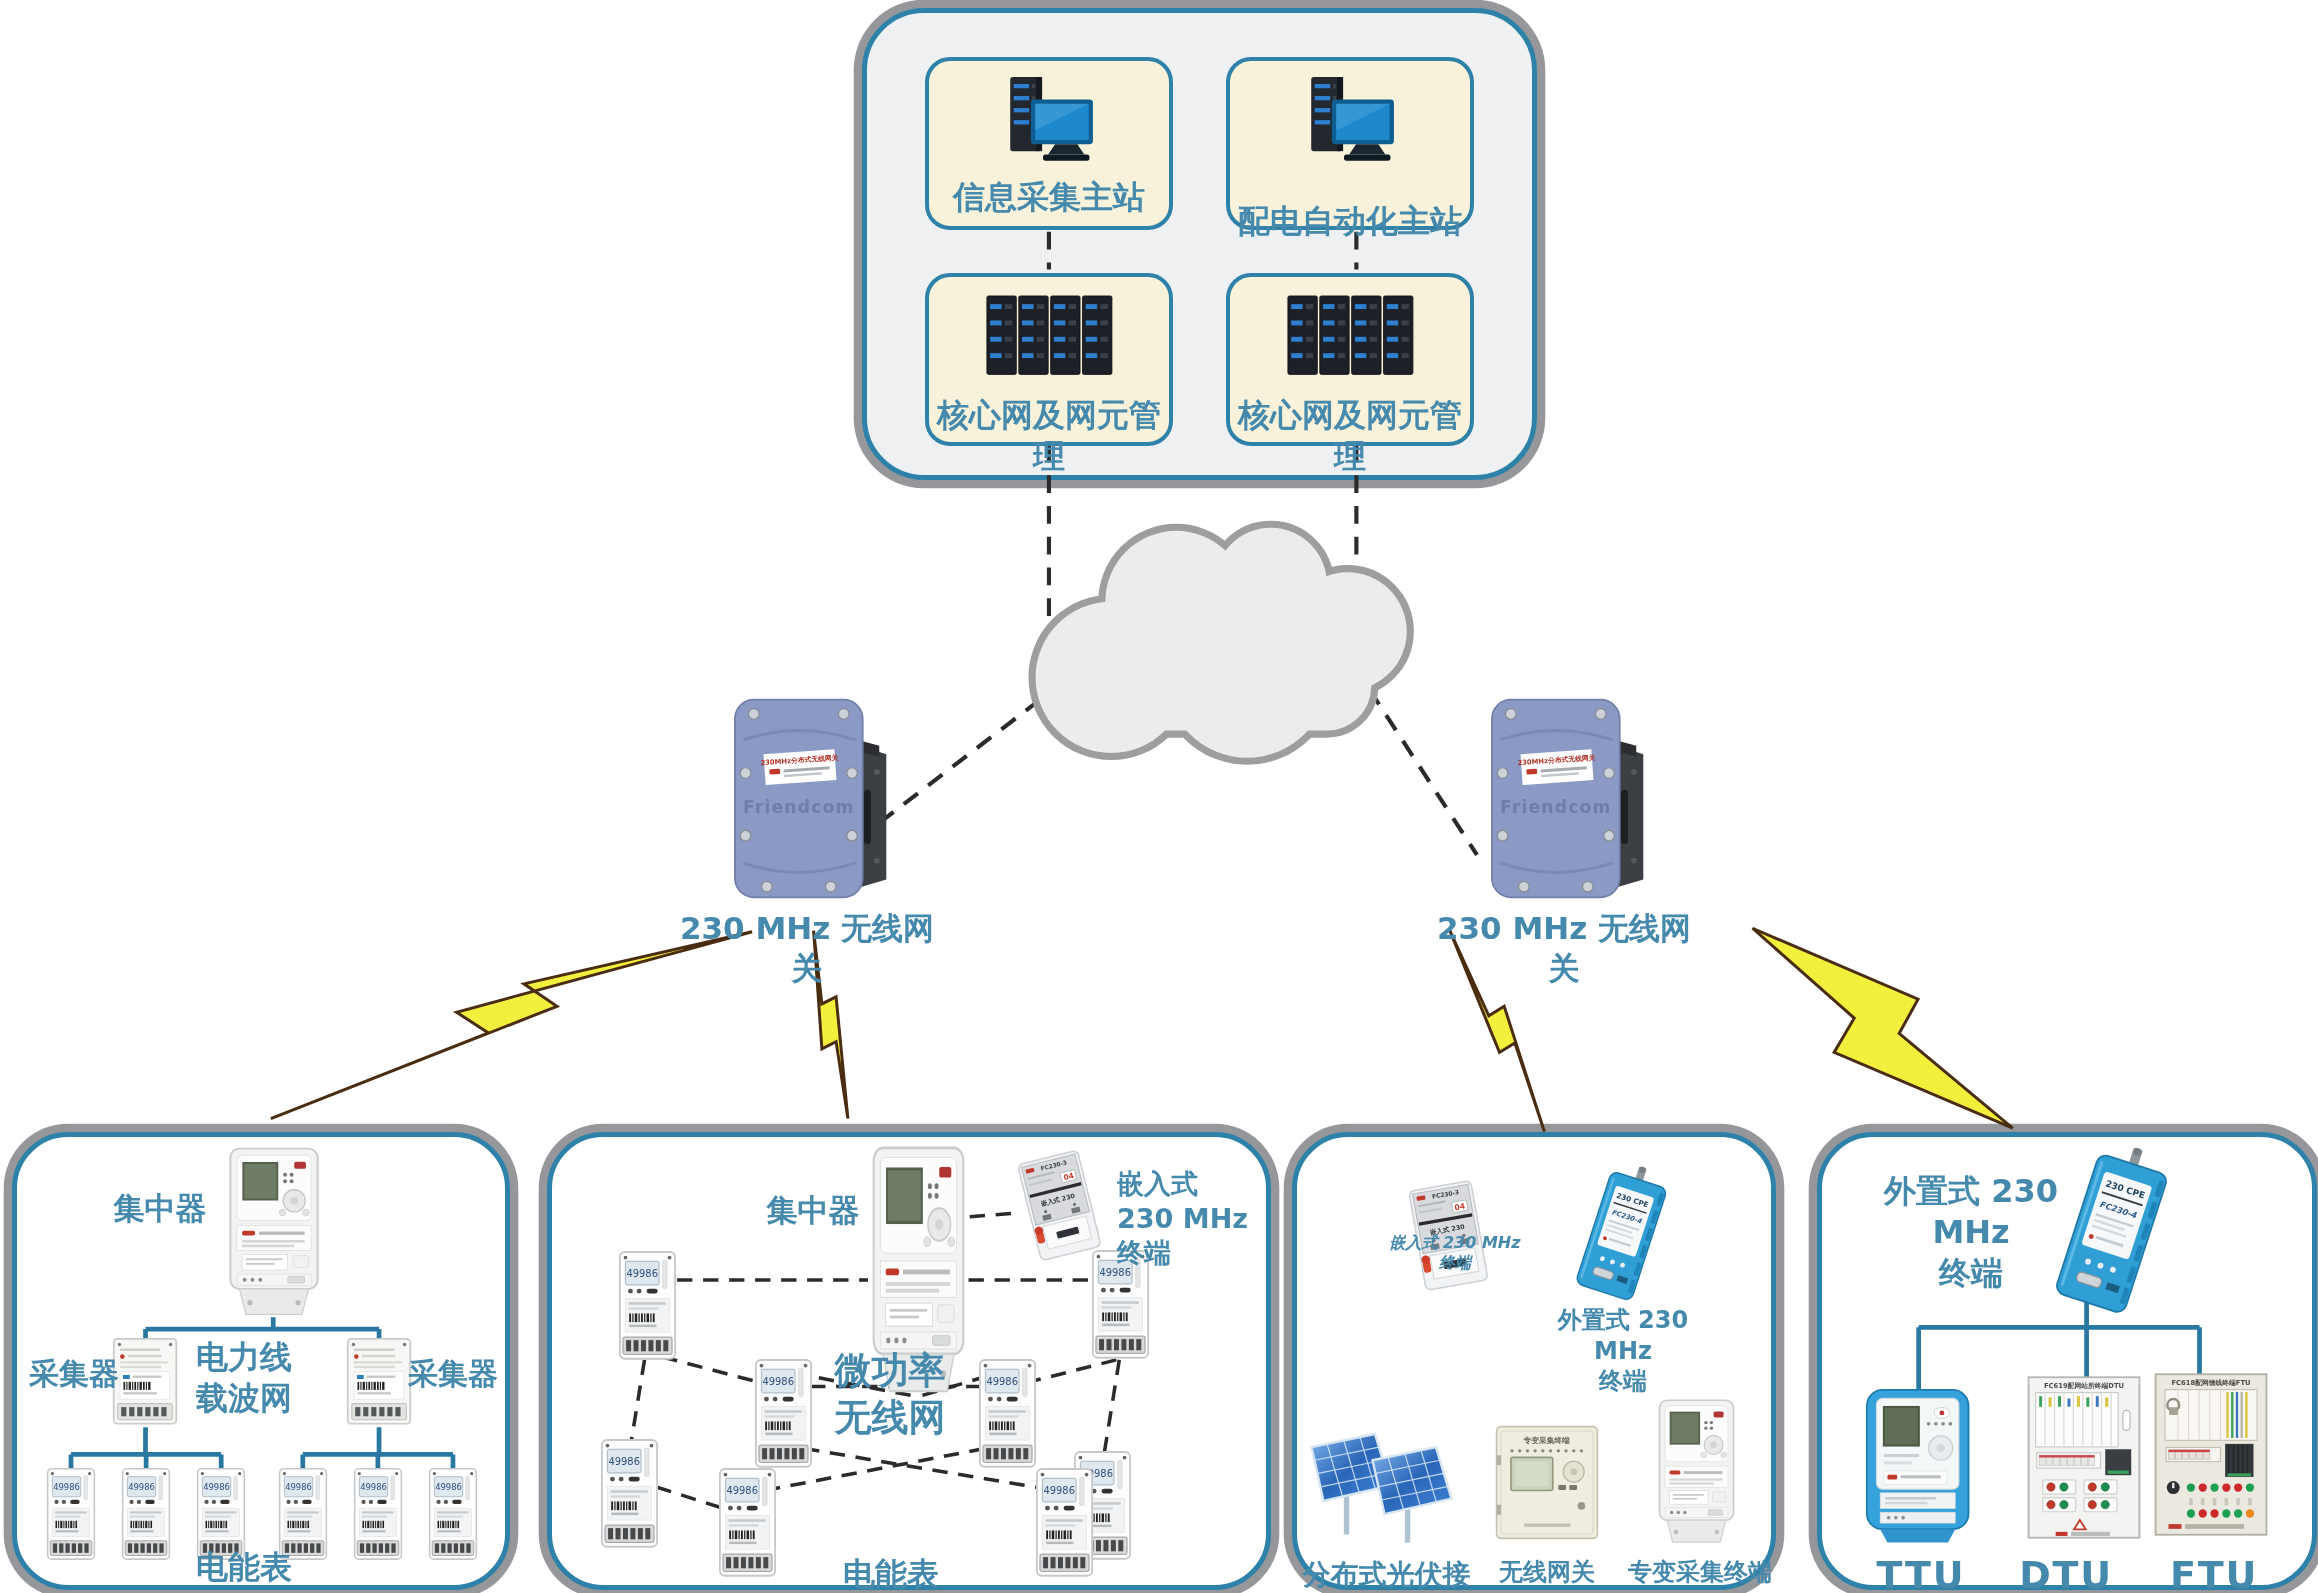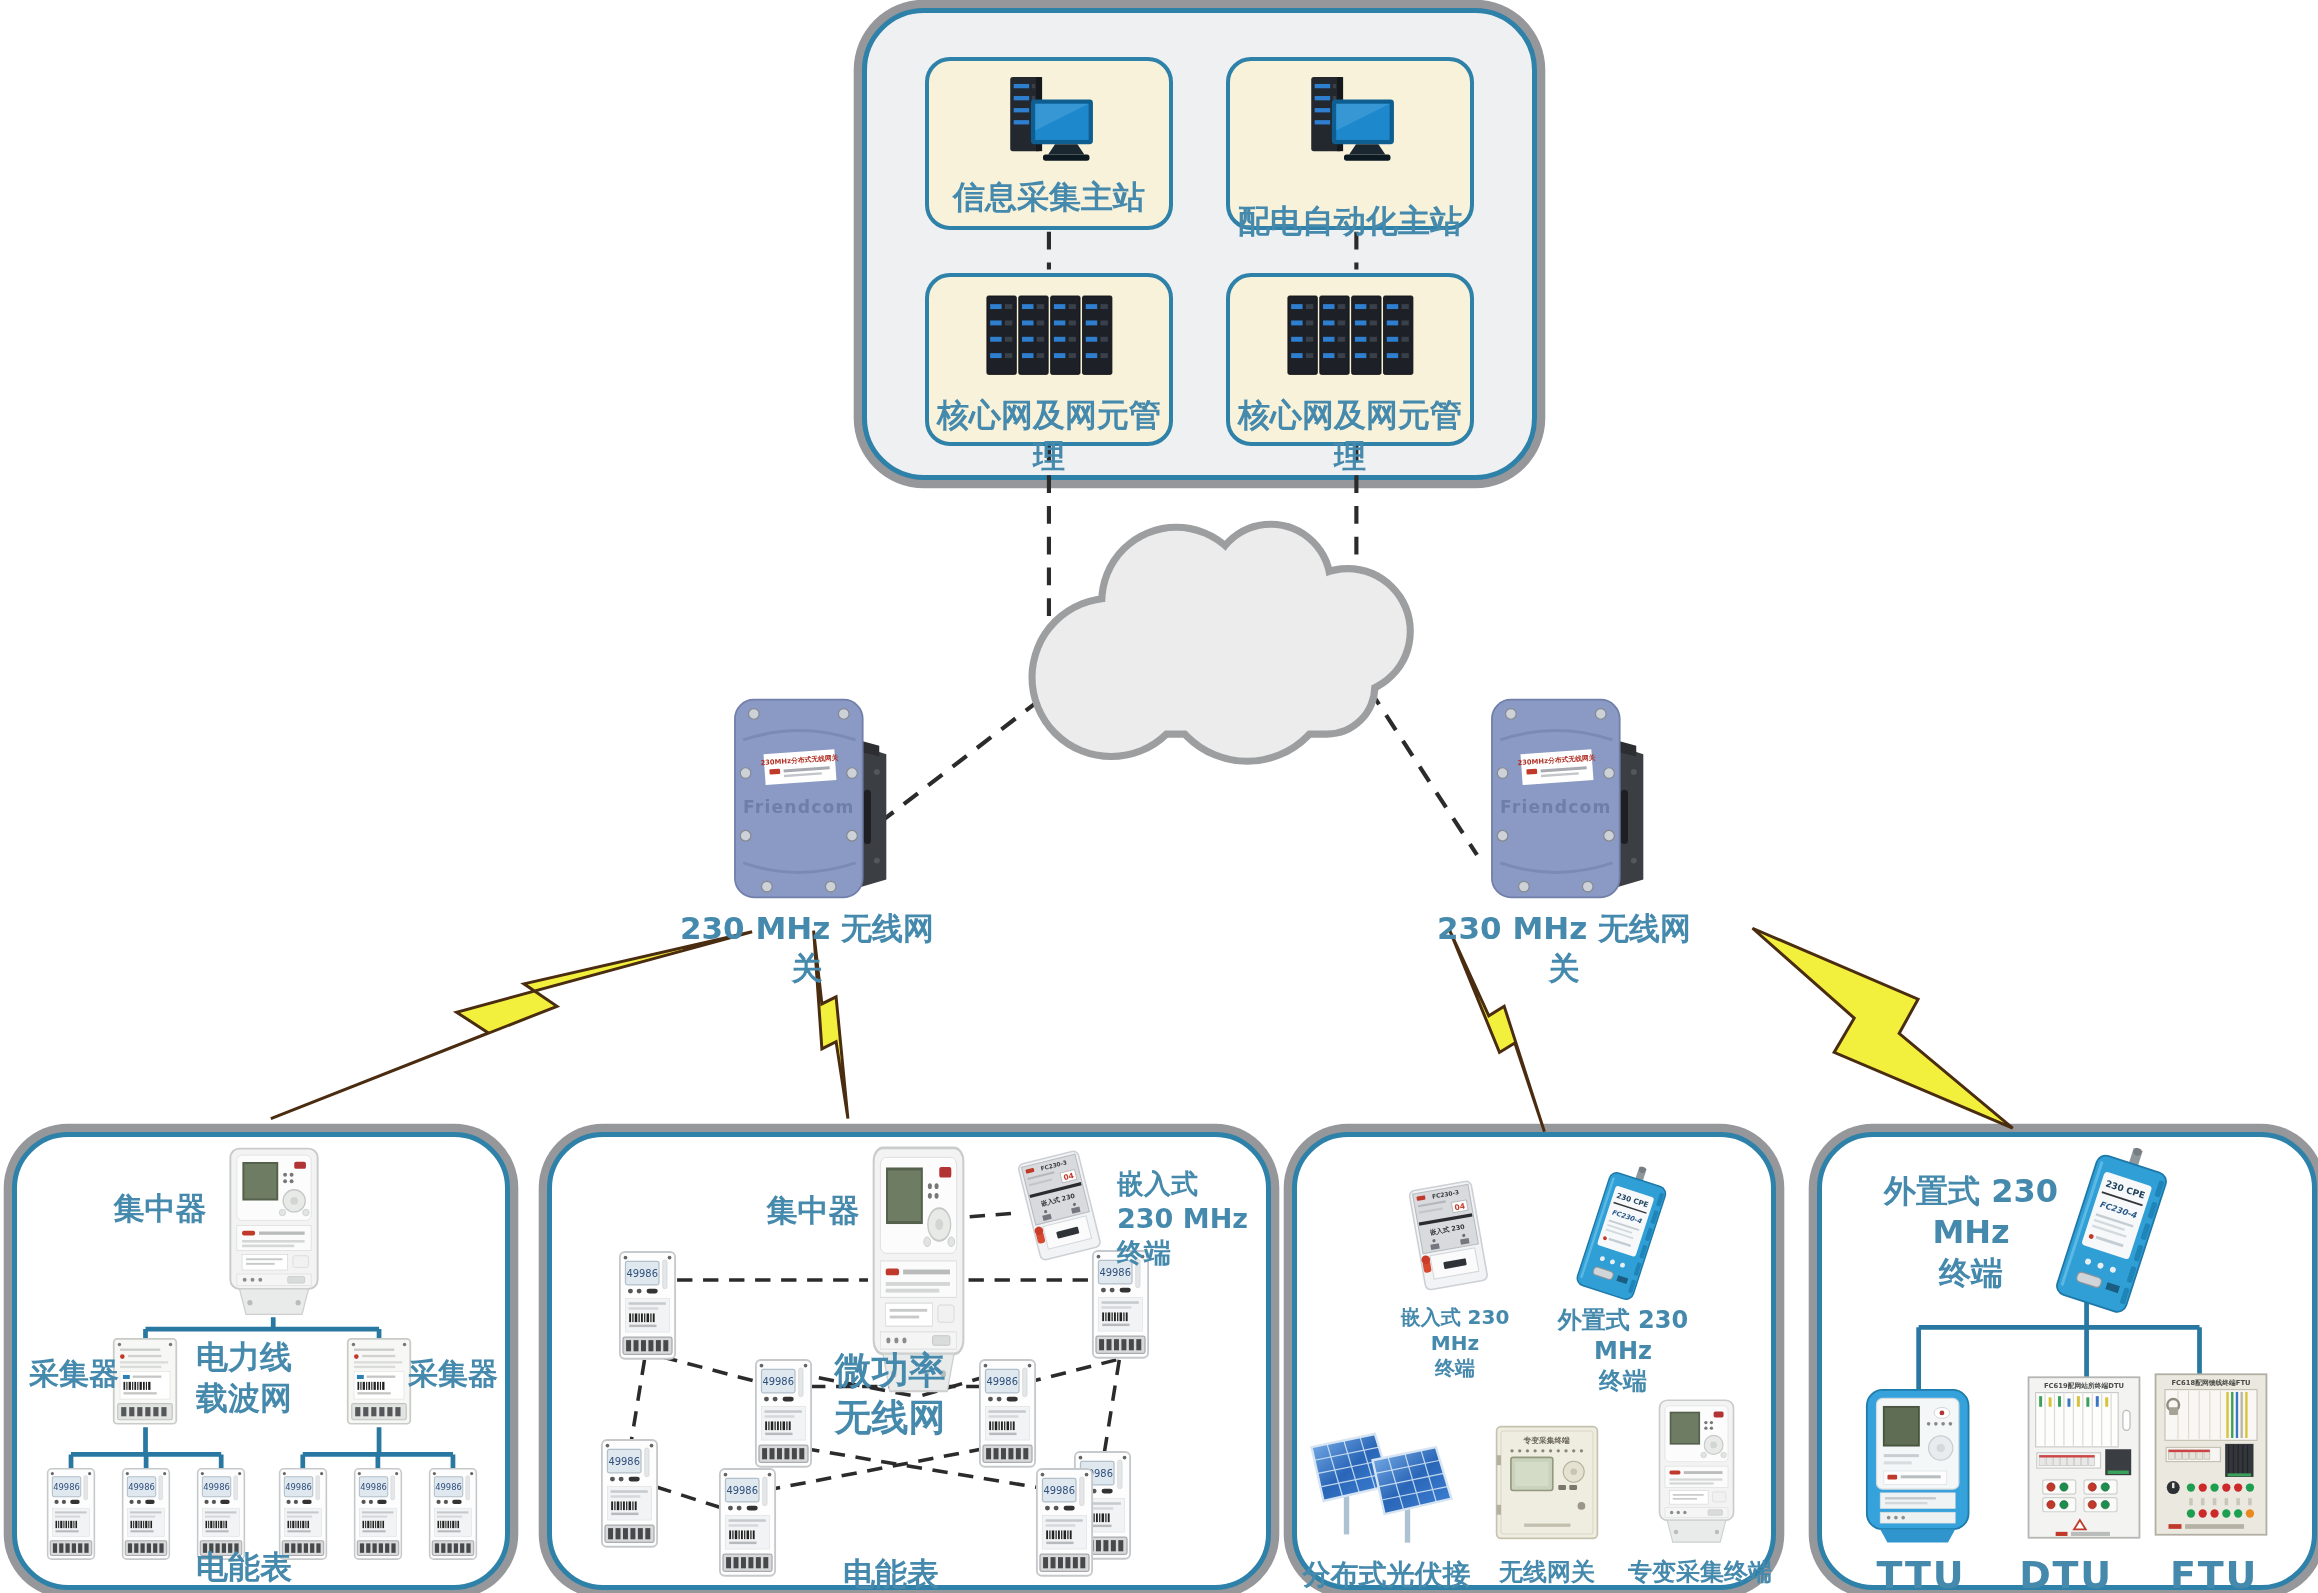--- a/index.html
+++ b/index.html
@@ -682,21 +682,21 @@
   <div class="rot" style="left:1404px;top:1182px;width:89px;height:108px;transform:rotate(-10deg);">
     <svg viewBox="0 0 160 200">
         <use href="#sym-embedded" xlink:href="#sym-embedded" width="100%" height="100%"></use>
       </svg>
   </div>
   <div class="rot" style="left:1587px;top:1160px;width:72px;height:142px;transform:rotate(18deg);">
     <svg viewBox="0 0 150 280">
         <use href="#sym-cpe" xlink:href="#sym-cpe" width="100%" height="100%"></use>
       </svg>
   </div>
-  <div class="lbl" style="left:1375px;top:1305px;width:160px;font-size:20px;">
+  <div class="lbl" style="left:1375px;top:1233px;width:160px;font-size:16px;font-style:italic;">
     <div>嵌入式 230 MHz</div>
     <div>终端</div>
   </div>
   <div class="lbl" style="left:1540px;top:1305px;width:166px;font-size:24px;">
     <div>外置式 230 MHz</div>
     <div>终端</div>
   </div>
 
   <svg class="dev" style="left:1304px;top:1429px;width:161px;height:114px;" viewBox="0 0 272 192" width="161" height="114">
       <use href="#sym-solar" xlink:href="#sym-solar" width="100%" height="100%"></use>

